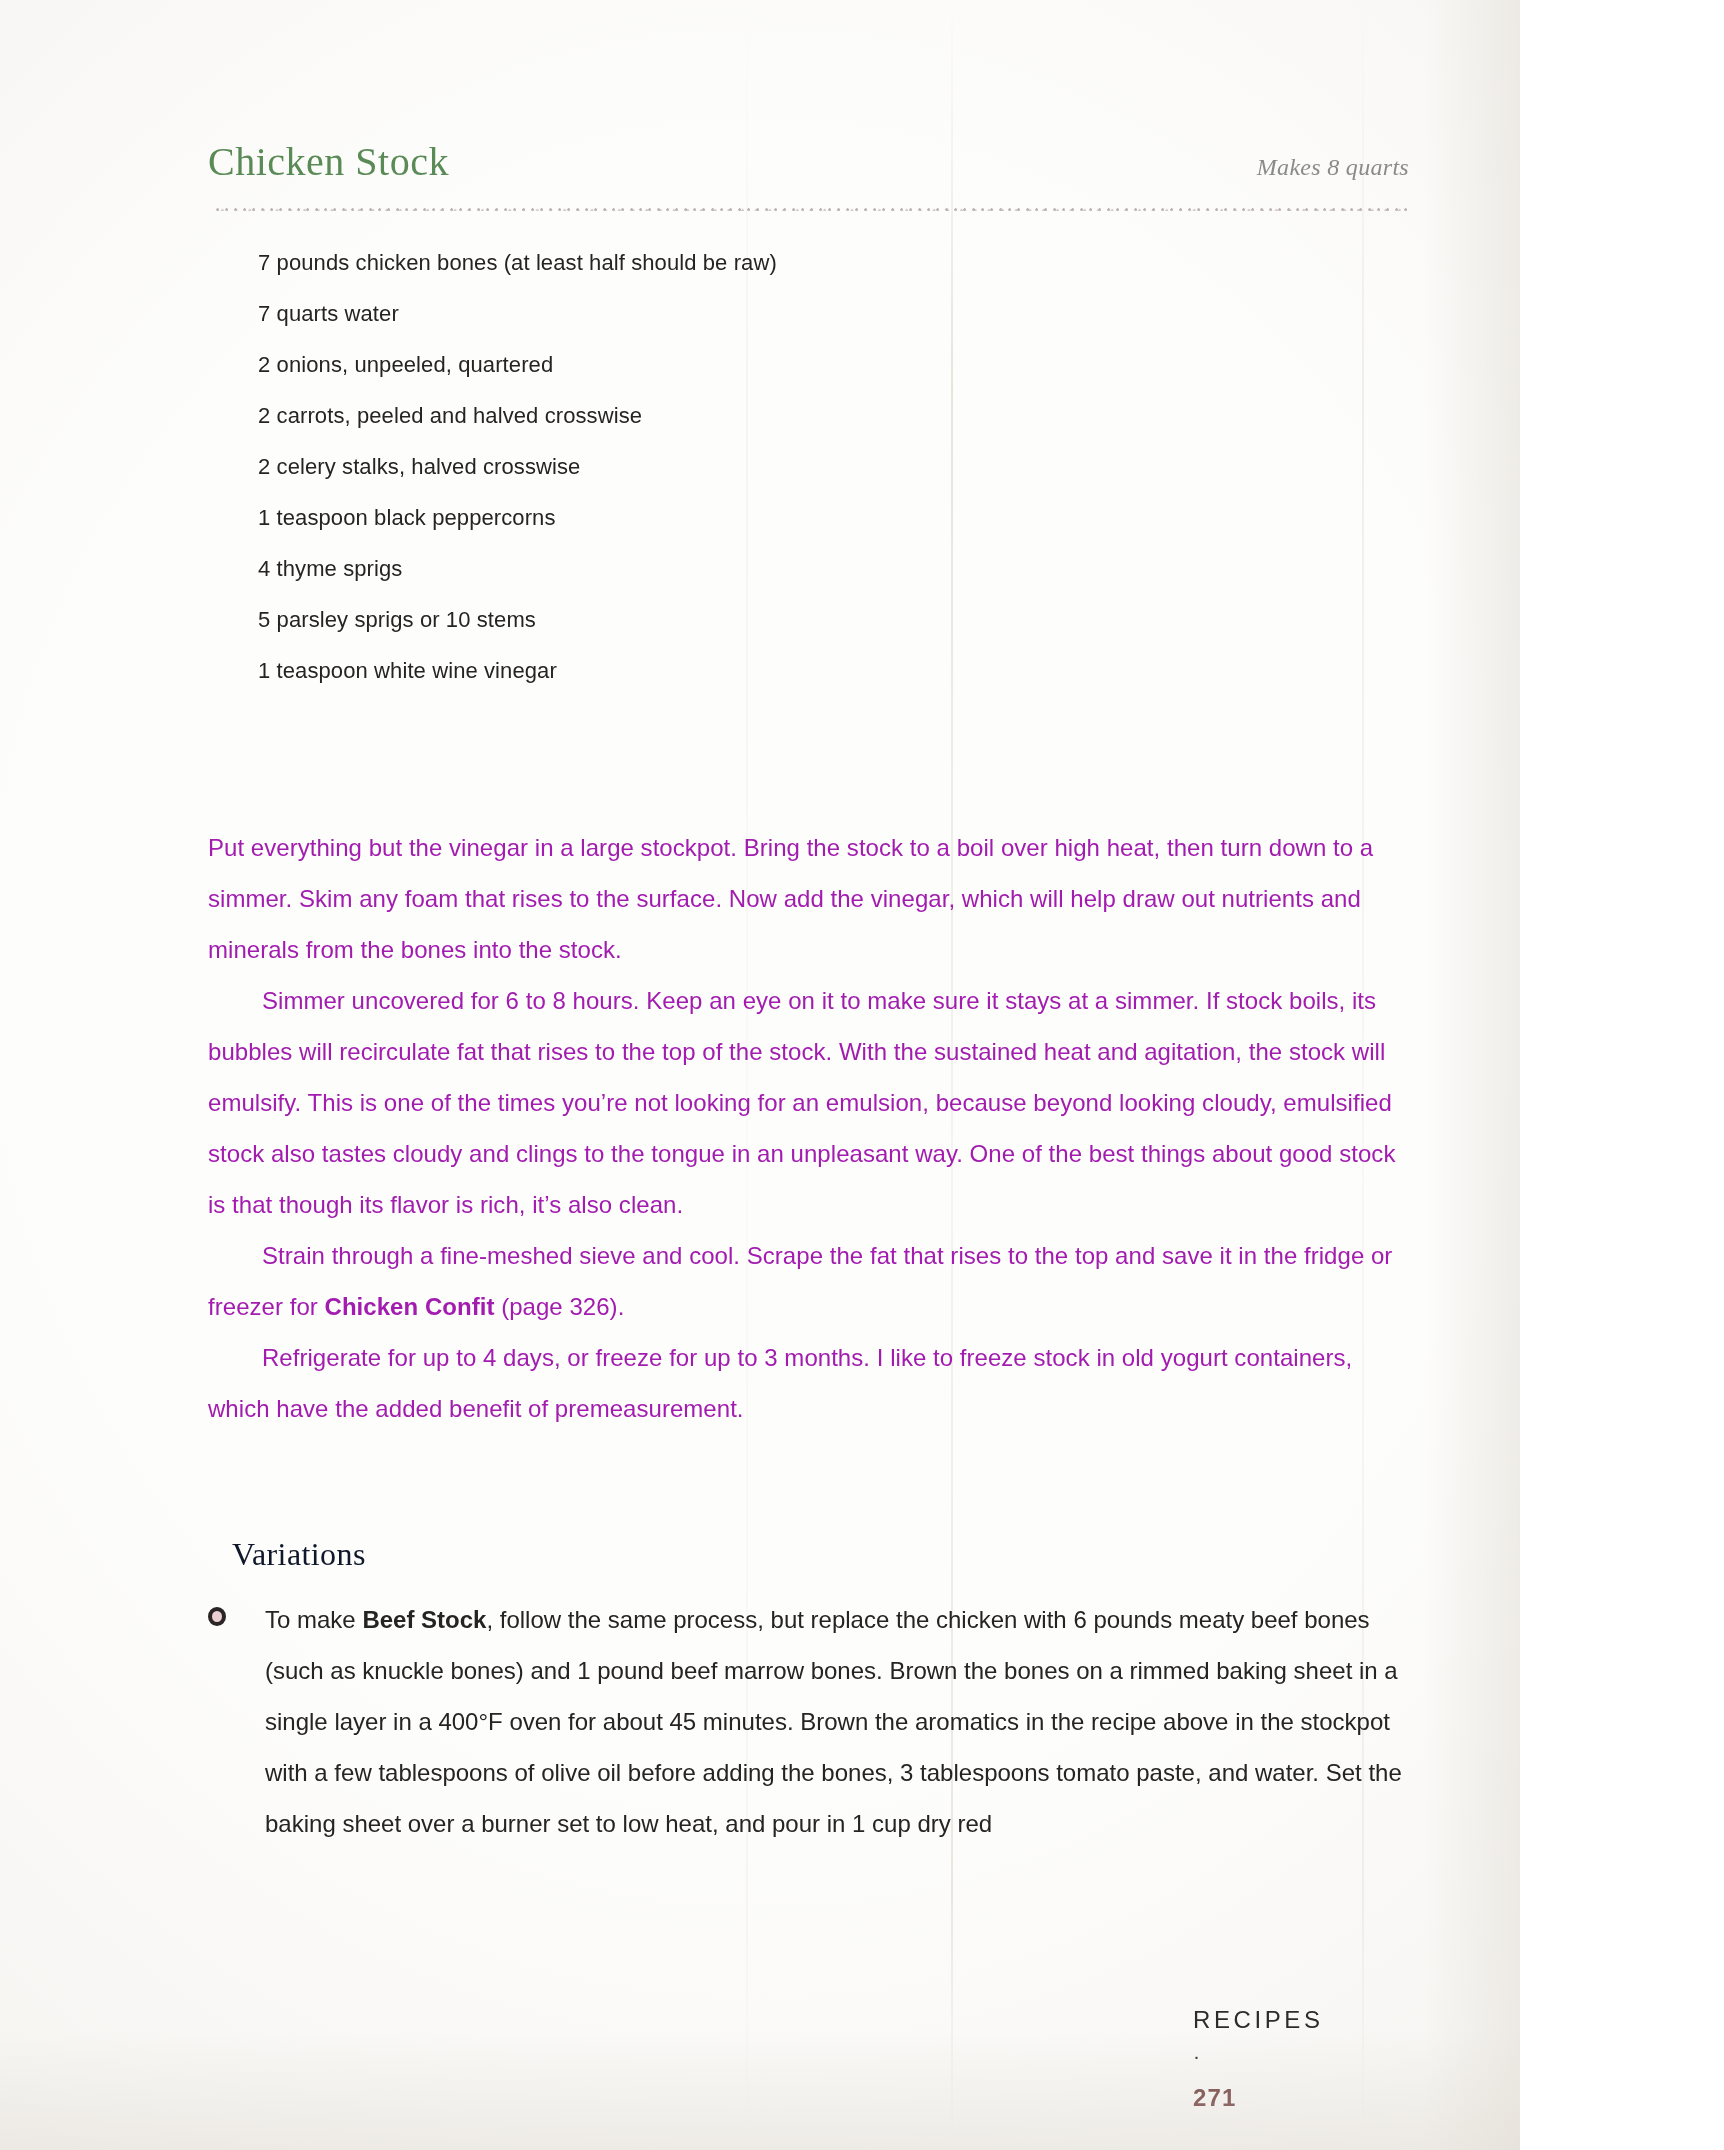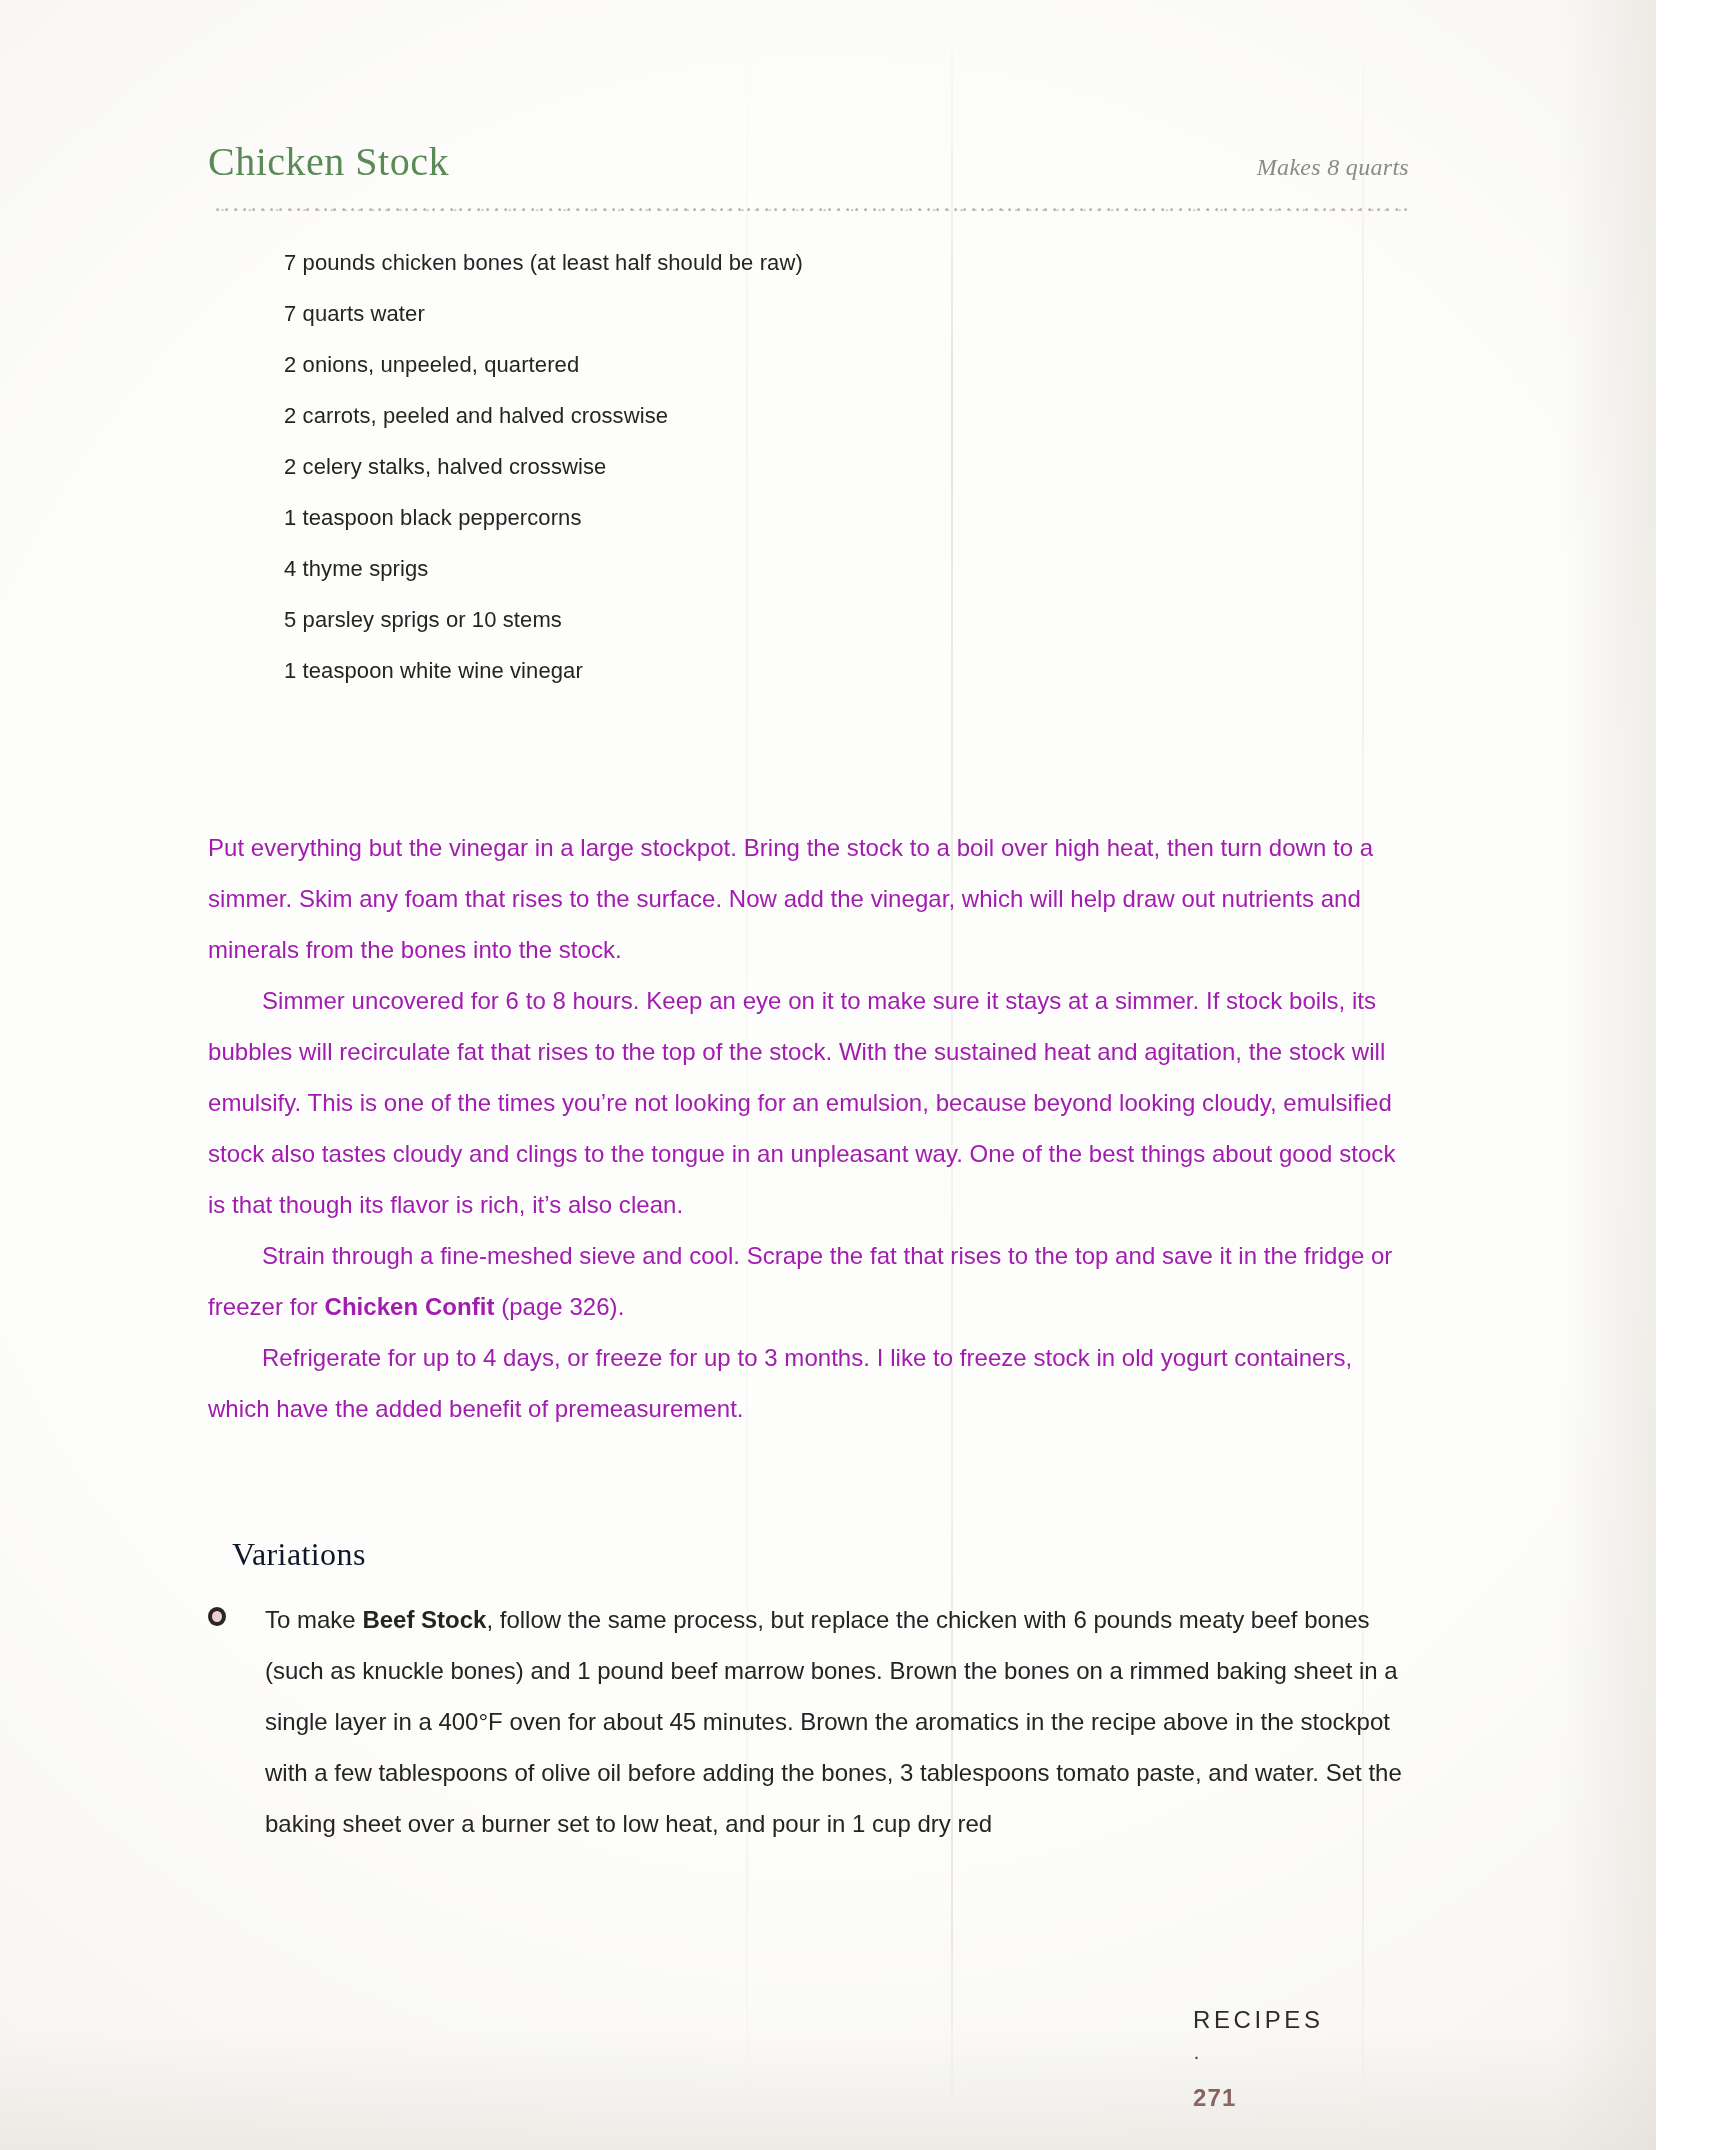--- a/index.html
+++ b/index.html
@@ -3,21 +3,21 @@
 <meta charset="utf-8">
 <style>
   html, body {
     margin: 0;
     padding: 0;
     background: #ffffff;
   }
 
   .page {
     position: relative;
-    width: 1656px;
+    width: 1520px;
     height: 2151px;
     background: #fdfdfc;
     overflow: hidden;
     font-family: "Liberation Sans", "DejaVu Sans", sans-serif;
     color: #231f20;
   }
 
   
   .paper-tint {
     position: absolute;
@@ -97,21 +97,21 @@
       radial-gradient(circle at 1.6px 1.6px, #b9aeb0 1.2px, rgba(185,174,176,0) 1.6px),
       radial-gradient(circle at 1.6px 1.6px, #c9bfb8 1px, rgba(201,191,184,0) 1.6px);
     background-size: 9px 4px, 13.7px 4px;
     background-position: 0 0, 4.8px 0.8px;
     opacity: .9;
   }
 
   
   .ingredients {
     position: absolute;
-    left: 284px;
+    left: 258px;
     top: 252px;
     width: 1048px;
     list-style: none;
     margin: 0;
     padding: 0;
   }
   .ingredients li {
     font-size: 22px;
     line-height: 1;
     color: #262323;

